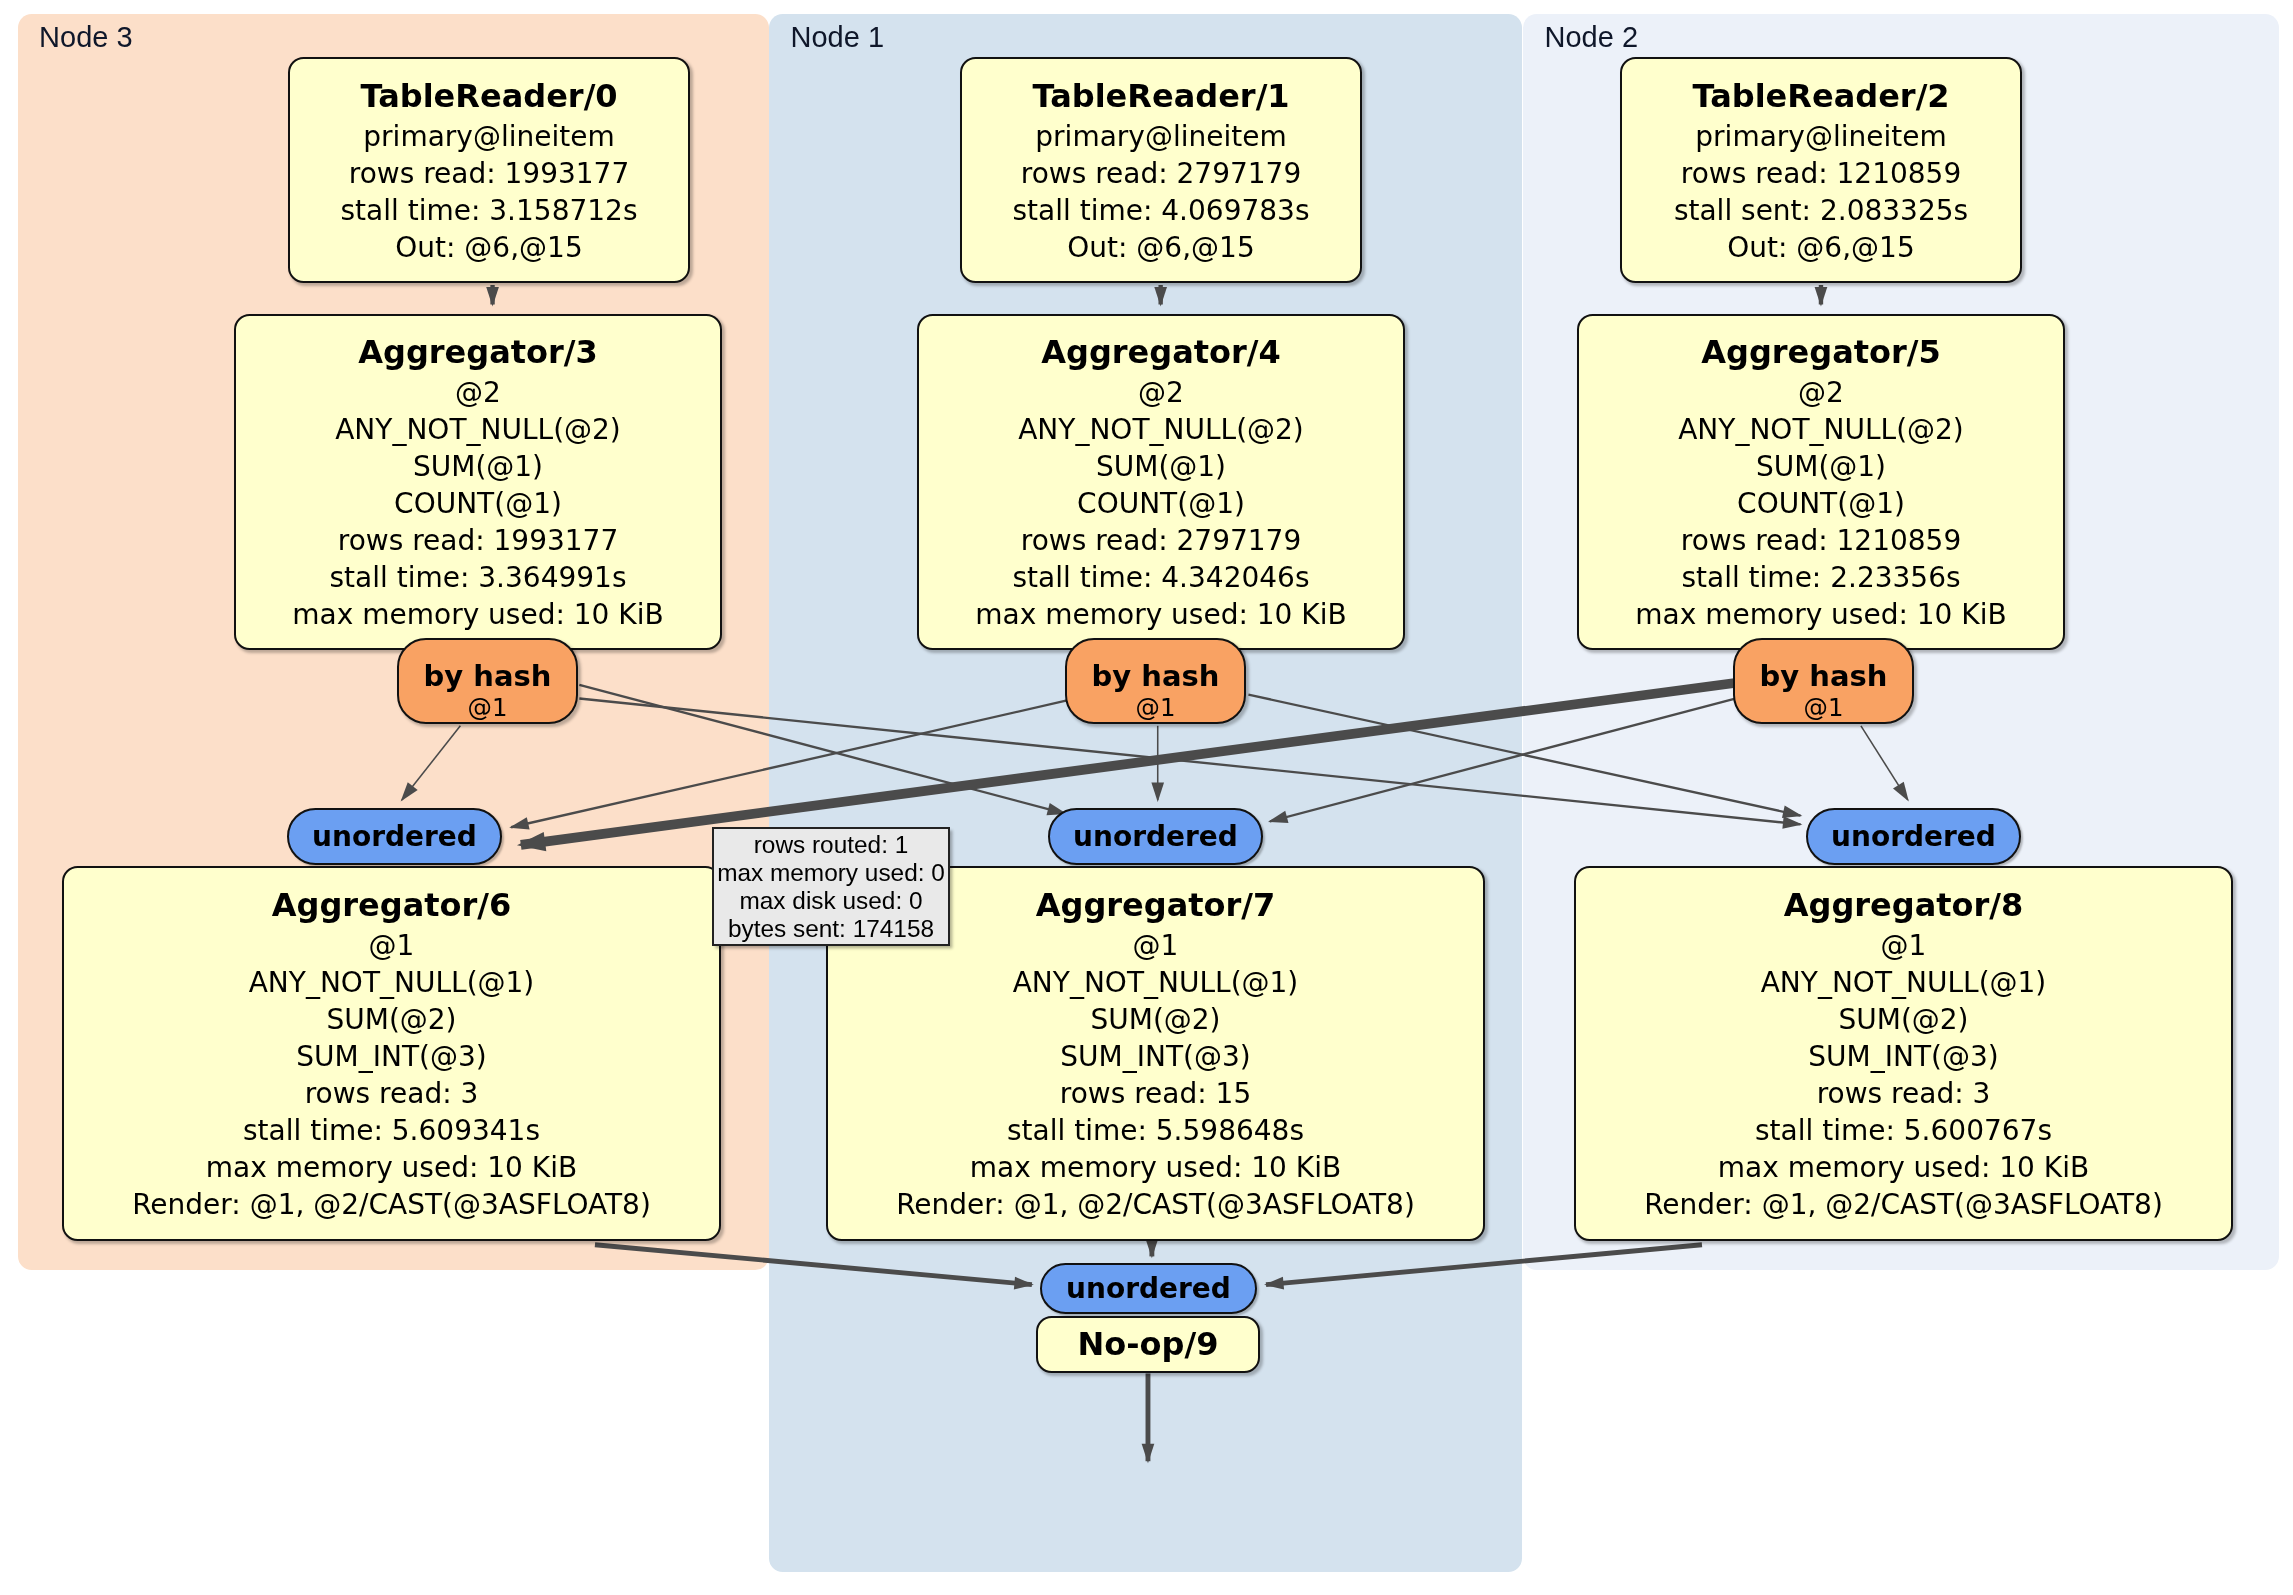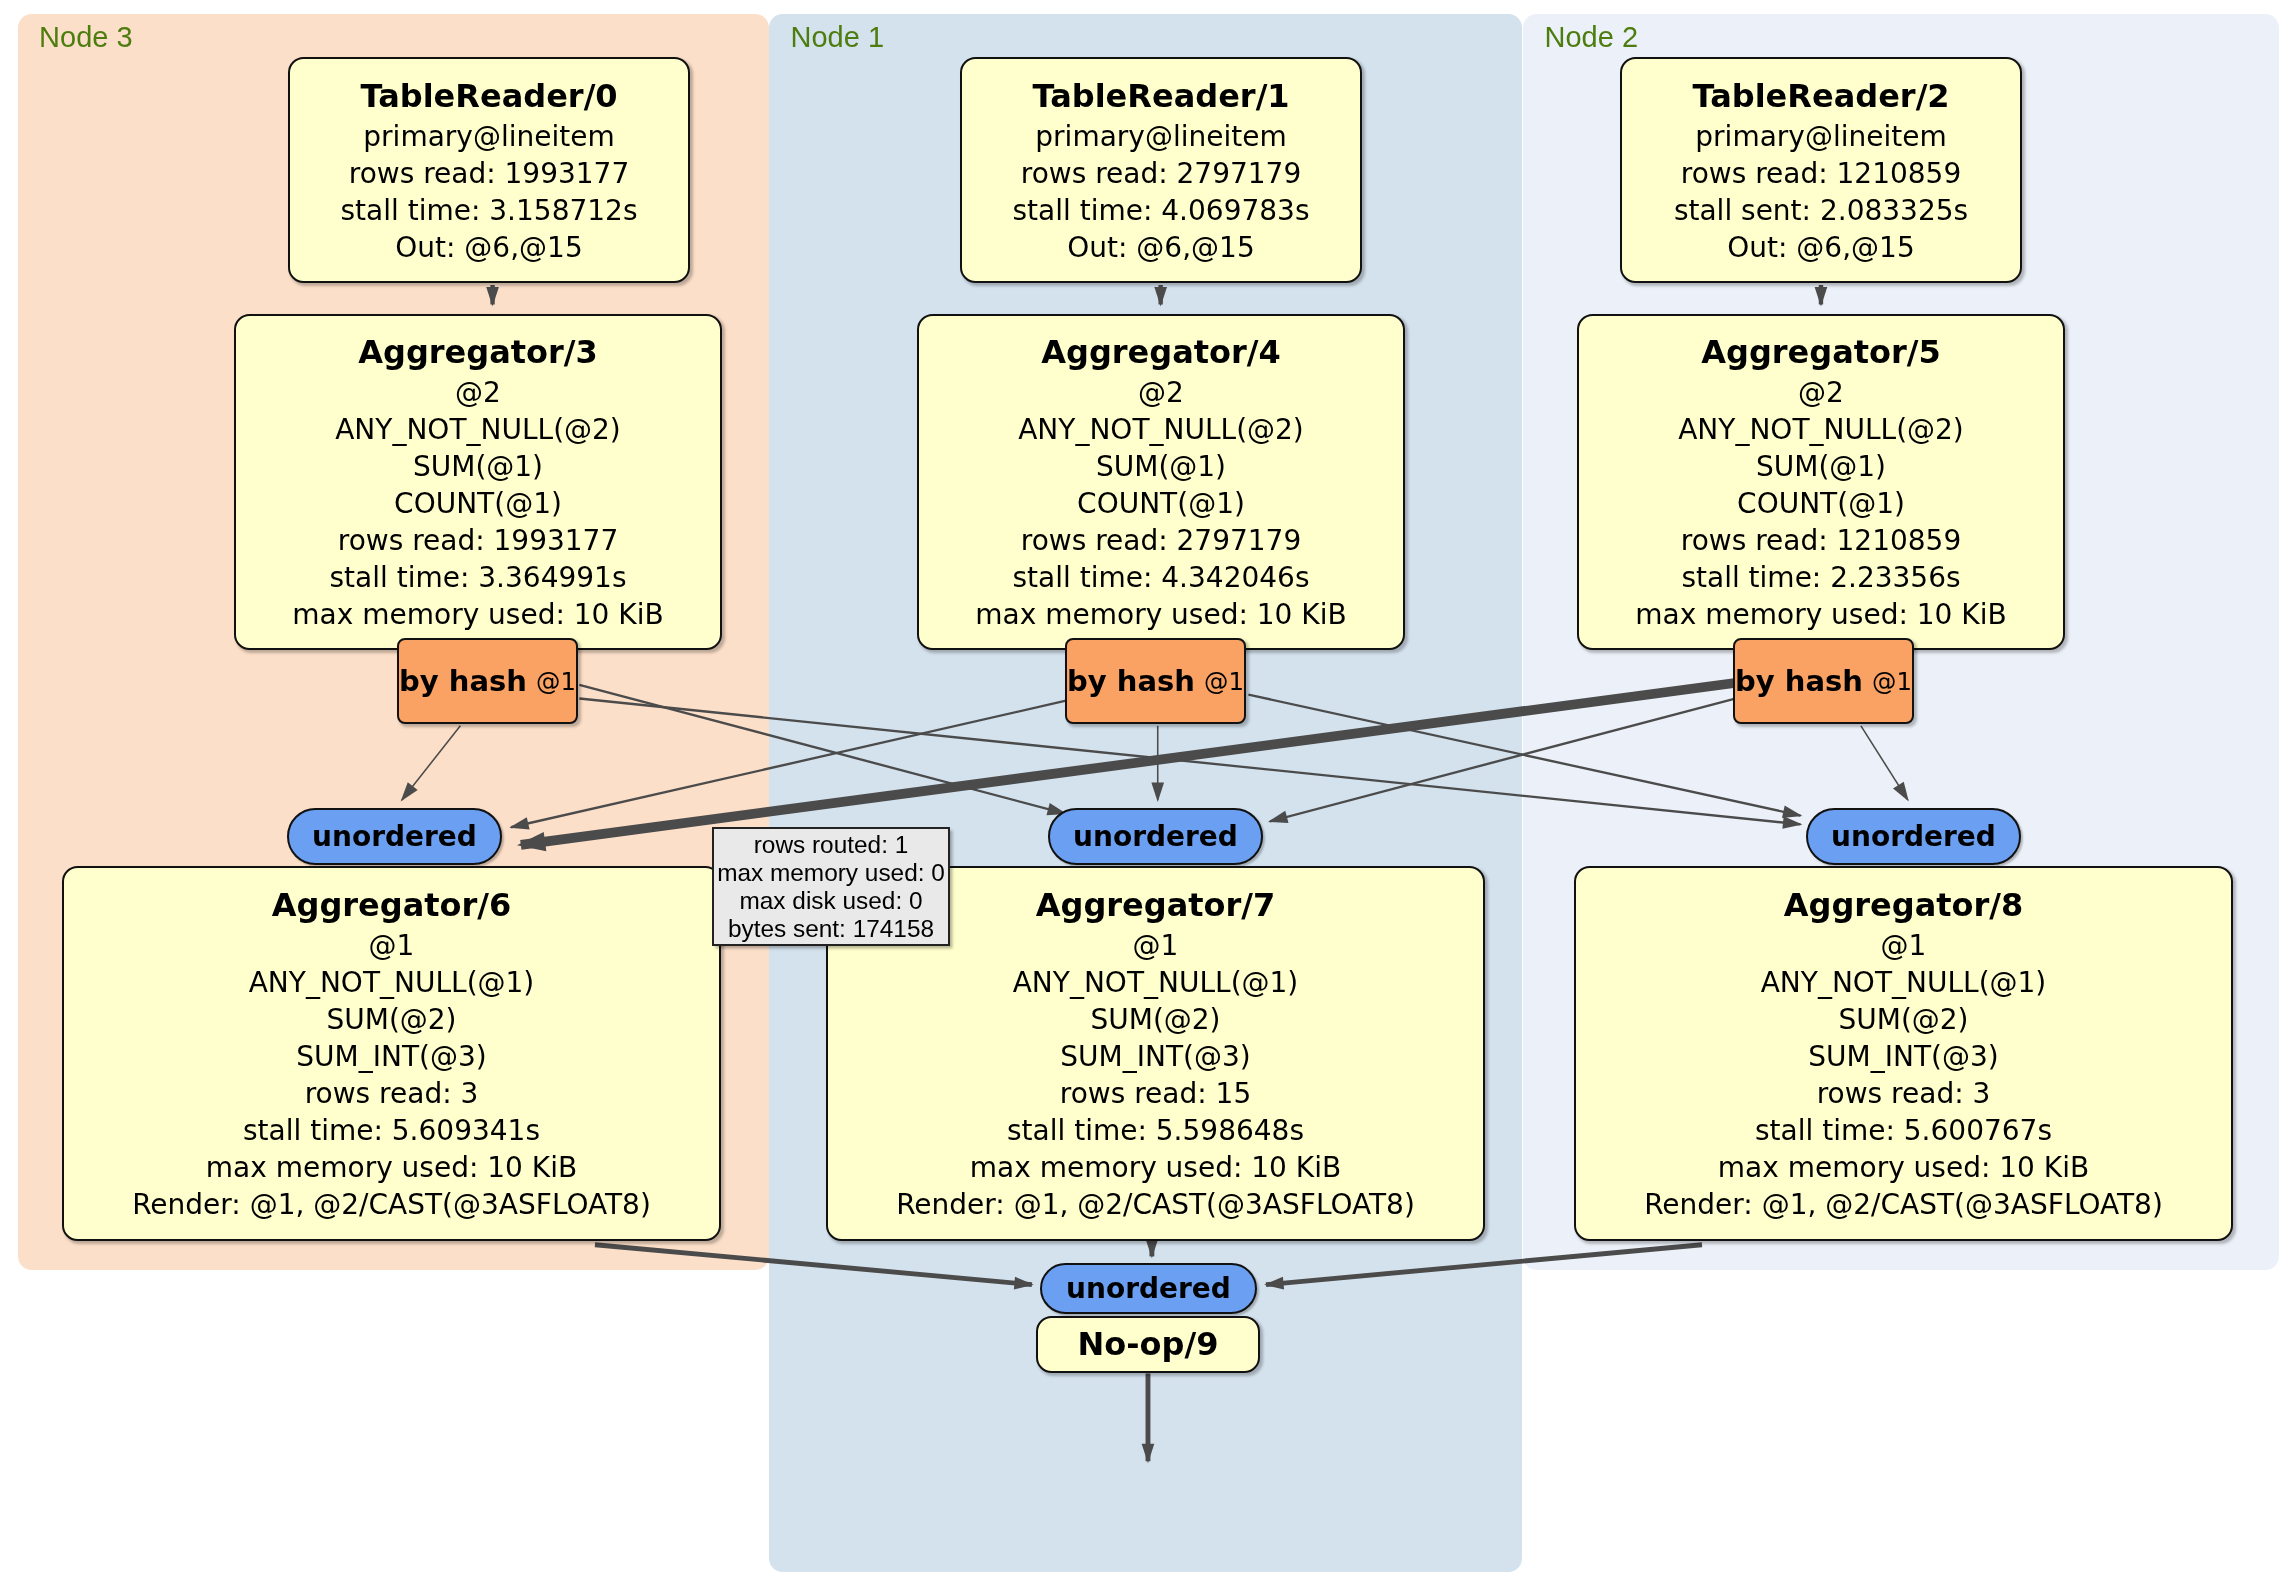--- a/index.html
+++ b/index.html
@@ -3,43 +3,43 @@
 <meta charset="utf-8">
 <style>
   html,body { margin:0; padding:0; background:#ffffff; }
   .canvas {
     position:relative; width:2294px; height:1596px;
     font-family:"DejaVu Sans", sans-serif; color:#000; overflow:hidden;
   }
   .region { position:absolute; border-radius:13.7px; }
   .region-label {
     position:absolute; left:21.5px; top:7.8px;
-    font-family:"Liberation Sans", sans-serif; font-size:29px; color:#4d7c0f;
+    font-family:"Liberation Sans", sans-serif; font-size:29px; color:#0f172a;
   }
   .region3 { left:17.6px;  top:13.7px; width:751px;  height:1256px; background:#fcdfc9; }
   .region1 { left:769px; top:13.7px; width:753px;  height:1558px; background:#d4e2ee; }
   .region2 { left:1523px;top:13.7px; width:756px;  height:1256px; background:#ecf1f9; }
 
   .edges { position:absolute; left:0; top:0; z-index:2; }
 
   .pbox {
     position:absolute; z-index:3; box-sizing:border-box;
     background:#ffffcd; border:2.4px solid #111; border-radius:15.6px;
     box-shadow:2.9px 2.9px 2.9px rgba(0,0,0,0.25);
     display:flex; flex-direction:column; justify-content:center; align-items:center;
     text-align:center; padding:7.8px 9.8px;
   }
   .ptitle { font-size:32px; font-weight:bold; line-height:43px; }
   .pline  { font-size:28px; line-height:37px; }
 
   .router {
     position:absolute; z-index:3; box-sizing:border-box;
-    background:#f9a263; border:2.4px solid #111; border-radius:8px;
+    background:#f9a263; border:2.4px solid #111; border-radius:29px;
     box-shadow:2.9px 2.9px 2.9px rgba(0,0,0,0.25);
-    display:flex; flex-direction:row; justify-content:space-between; align-items:center;
+    display:flex; flex-direction:column; justify-content:flex-end; align-items:center;
     text-align:center;
   }
   .router .rlabel { font-size:29px; font-weight:bold; line-height:33px; }
   .router .rdetail { font-size:24.4px; line-height:29px; }
 
   .sync {
     position:absolute; z-index:3; box-sizing:border-box;
     background:#6b9ff2; border:2.4px solid #111; border-radius:29px;
     box-shadow:2px 2px 2px rgba(0,0,0,0.25);
     display:flex; justify-content:center; align-items:center;

